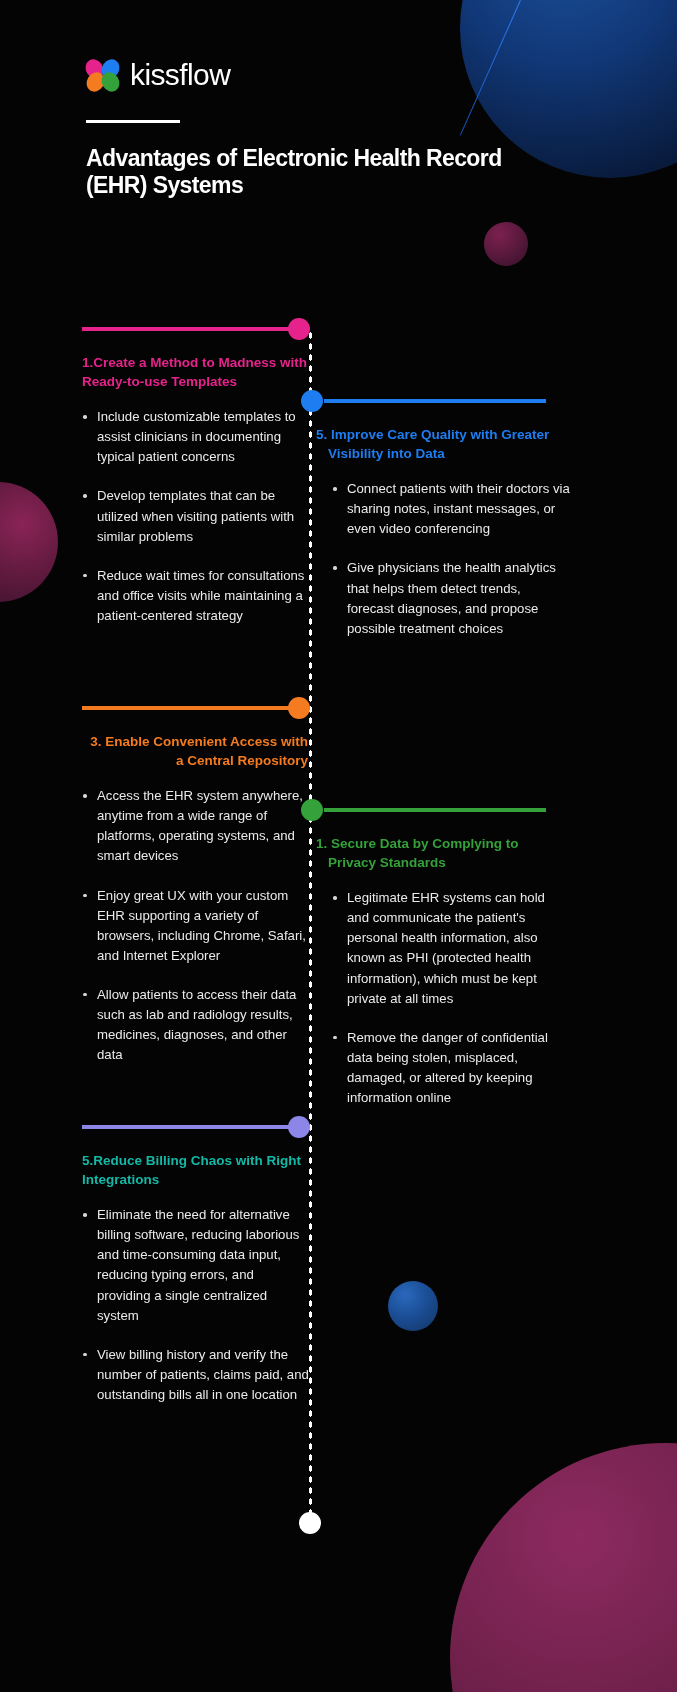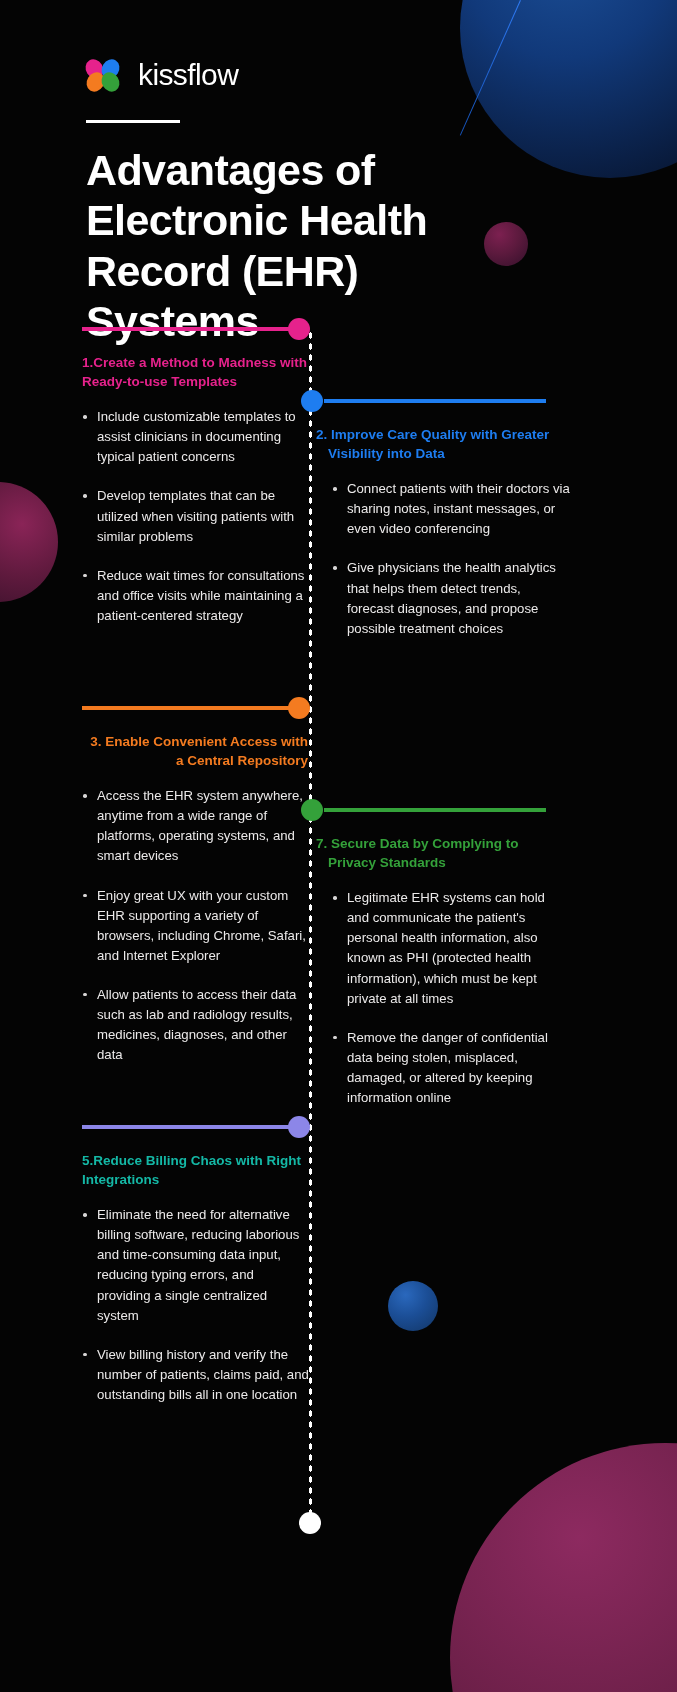--- a/index.html
+++ b/index.html
@@ -47,36 +47,36 @@
     background:radial-gradient(circle at 35% 28%, #2a68bd 0%, #1b4e96 45%, #123564 100%);
   }
   .sphere-maroon-big {
     width:430px; height:430px;
     left:450px; top:1443px;
     background:radial-gradient(circle at 30% 22%, #8d2a60 0%, #6d2049 42%, #3b1330 78%, #1d0a19 100%);
   }
 
   
   .header { position:absolute; left:86px; top:58px; width:500px; }
-  .logo-row { display:flex; align-items:center; gap:16px; }
+  .logo-row { display:flex; align-items:center; gap:8px; }
   .logo-mark { position:relative; width:36px; height:32px; }
   .petal { position:absolute; width:17px; height:20px; border-radius:50%; }
   .petal.p-pink   { background:#E6228C; left:0px;  top:0px;  transform:rotate(-32deg); }
   .petal.p-blue   { background:#1E7DF0; left:16px; top:0px;  transform:rotate(32deg); }
   .petal.p-orange { background:#F47B20; left:1px;  top:13px; transform:rotate(32deg); }
   .petal.p-green  { background:#34A13A; left:16px; top:13px; transform:rotate(-32deg); }
   .logo-word {
     color:#ffffff; font-size:30px; font-weight:500;
     letter-spacing:-0.6px;
   }
   .rule { width:94px; height:3px; background:#ffffff; margin-top:28px; }
   .headline {
     margin-top:22px;
     color:#ffffff;
-    font-size:43px;
+    font-size:23px;
     line-height:1.17;
     font-weight:700;
     letter-spacing:-0.6px;
     max-width:420px;
   }
 
   
   .spine {
     position:absolute;
     left:308px; top:330px;
@@ -178,21 +178,21 @@
       <li>Develop templates that can be utilized when visiting patients with similar problems</li>
       <li>Reduce wait times for consultations and office visits while maintaining a patient-centered strategy</li>
     </ul>
   </div>
 
   <div class="section right" style="top:394px;">
     <div class="connector">
       <div class="bar" style="background:#1E7DF0;"></div>
       <div class="knob" style="background:#1E7DF0;"></div>
     </div>
-    <div class="sect-title" style="color:#1E7DF0;">2. Improve Care Quality with Greater Visibility into Data</div>
+    <div class="sect-title" style="color:#1E7DF0;">5. Improve Care Quality with Greater Visibility into Data</div>
     <ul class="bullets">
       <li>Connect patients with their doctors via sharing notes, instant messages, or even video conferencing</li>
       <li>Give physicians the health analytics that helps them detect trends, forecast diagnoses, and propose possible treatment choices</li>
     </ul>
   </div>
 
   <div class="section left" style="top:701px;">
     <div class="connector">
       <div class="bar" style="background:#F47B20;"></div>
       <div class="knob" style="background:#F47B20;"></div>
@@ -203,21 +203,21 @@
       <li>Enjoy great UX with your custom EHR supporting a variety of browsers, including Chrome, Safari, and Internet Explorer</li>
       <li>Allow patients to access their data such as lab and radiology results, medicines, diagnoses, and other data</li>
     </ul>
   </div>
 
   <div class="section right" style="top:803px;">
     <div class="connector">
       <div class="bar" style="background:#34A13A;"></div>
       <div class="knob" style="background:#34A13A;"></div>
     </div>
-    <div class="sect-title" style="color:#34A13A;">7. Secure Data by Complying to Privacy Standards</div>
+    <div class="sect-title" style="color:#34A13A;">1. Secure Data by Complying to Privacy Standards</div>
     <ul class="bullets">
       <li>Legitimate EHR systems can hold and communicate the patient's personal health information, also known as PHI (protected health information), which must be kept private at all times</li>
       <li>Remove the danger of confidential data being stolen, misplaced, damaged, or altered by keeping information online</li>
     </ul>
   </div>
 
   <div class="section left" style="top:1120px;">
     <div class="connector">
       <div class="bar" style="background:#8C86E8;"></div>
       <div class="knob" style="background:#8C86E8;"></div>

